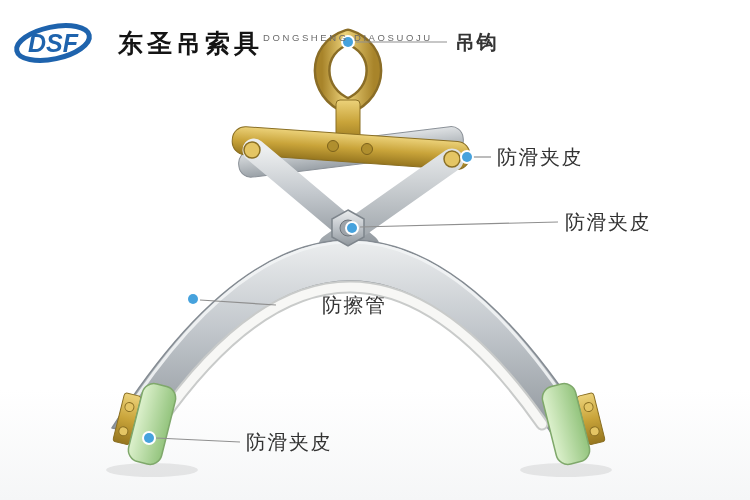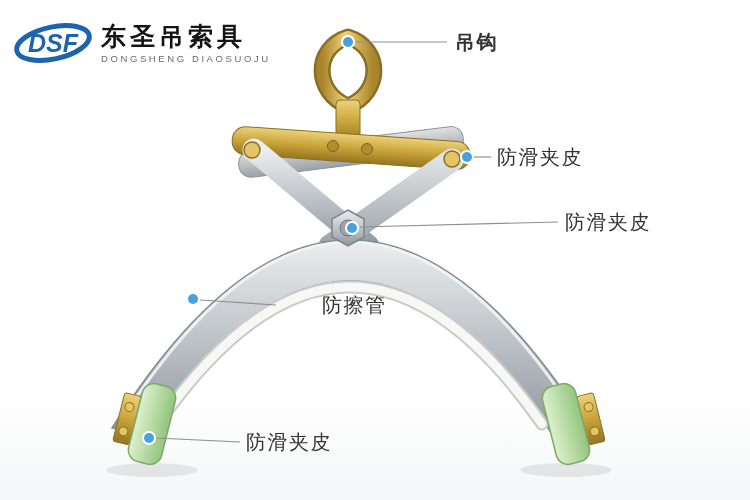--- a/index.html
+++ b/index.html
@@ -8,23 +8,23 @@
     font-family:"Liberation Sans","DejaVu Sans",sans-serif;
     background:#ffffff;overflow:hidden;
   }
   .stage{
     position:relative;width:750px;height:500px;
     background:linear-gradient(180deg,#ffffff 0%,#ffffff 78%,#f5f6f7 100%);
   }
   .stage svg.scene{position:absolute;left:0;top:0;}
   .brand{
     position:absolute;left:12px;top:16px;
-    display:flex;align-items:center;gap:7px;z-index:5;
+    display:flex;align-items:center;gap:24px;z-index:5;
   }
-  .brand .names{display:flex;flex-direction:column;}
+  .brand .names{display:flex;flex-direction:row;}
   .brand .cn{
     font-size:25px;font-weight:bold;color:#141414;letter-spacing:4px;line-height:28px;
   }
   .brand .en{
     font-size:9.5px;color:#6b6b6b;letter-spacing:2.6px;margin-top:3px;
   }
   .callout-label{
     position:absolute;font-size:20px;color:#333333;font-weight:500;
     letter-spacing:1.5px;line-height:22px;white-space:nowrap;z-index:4;
   }

